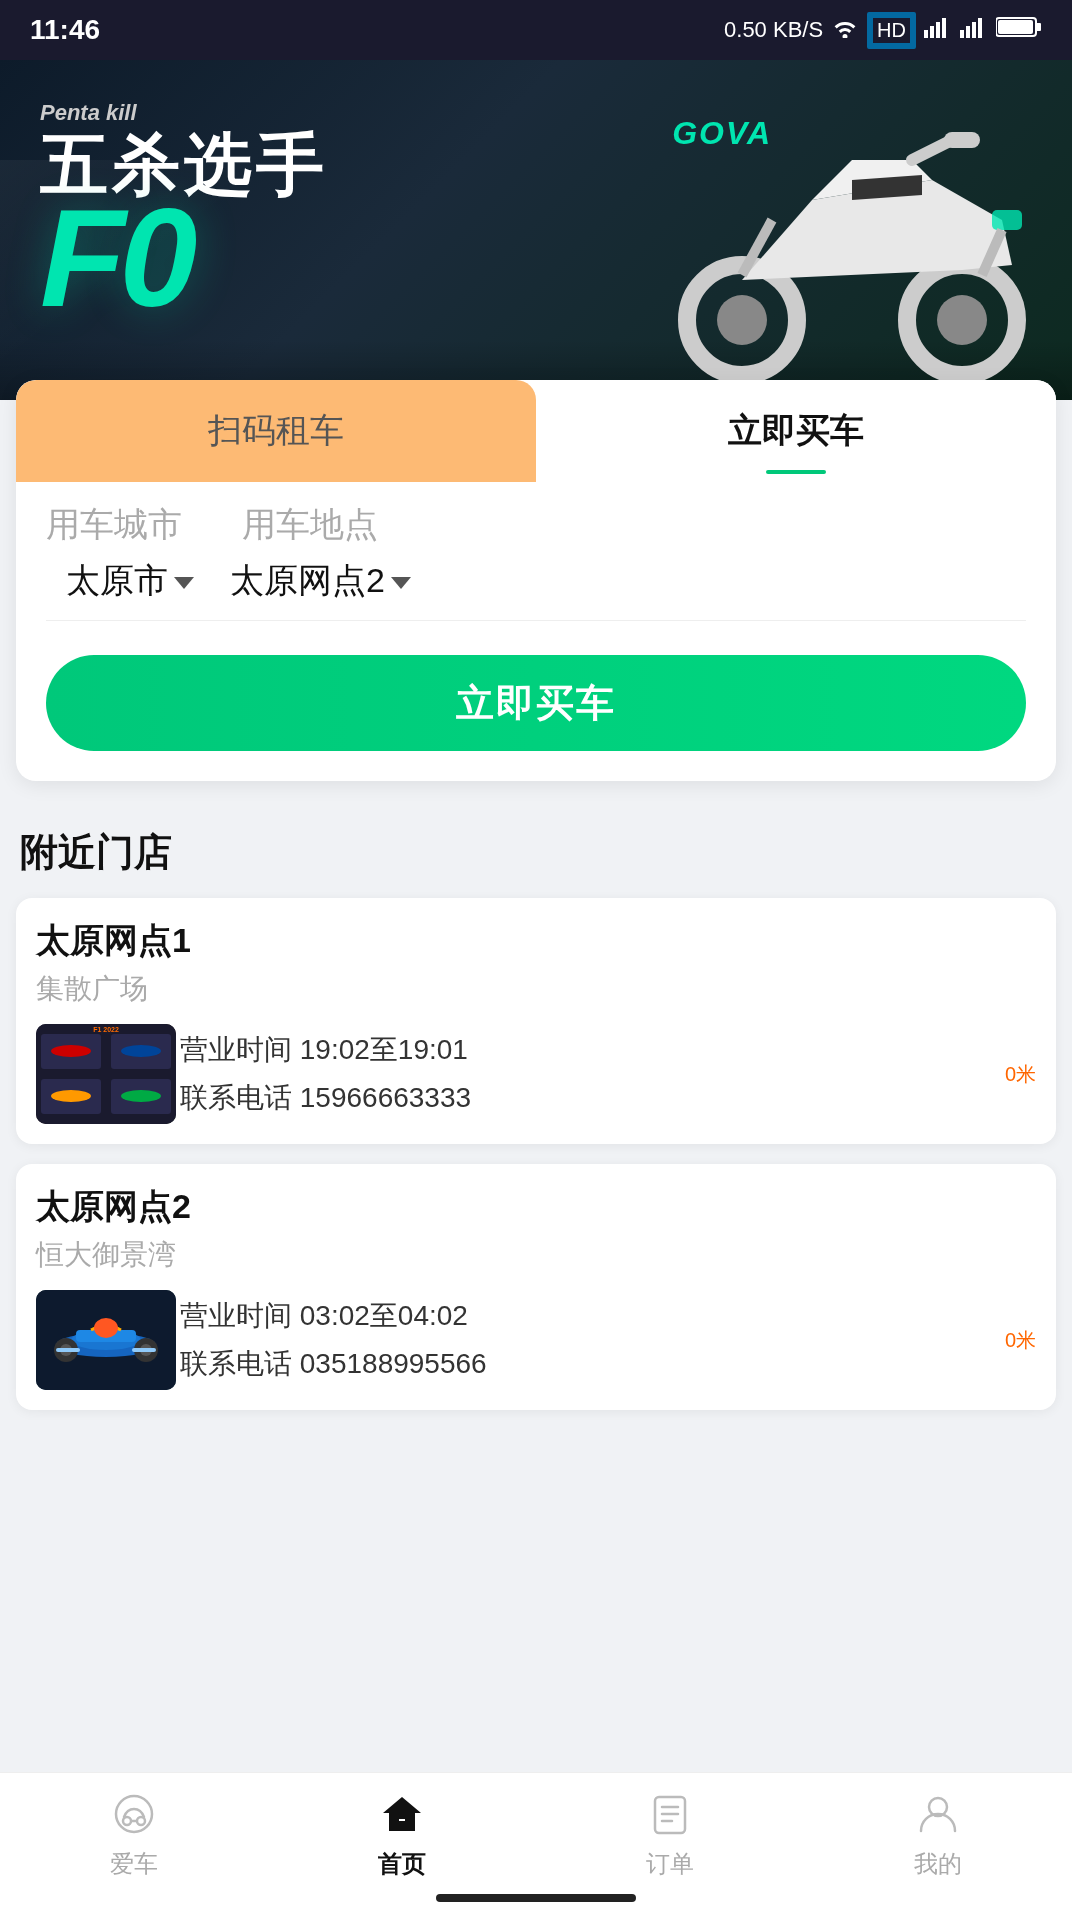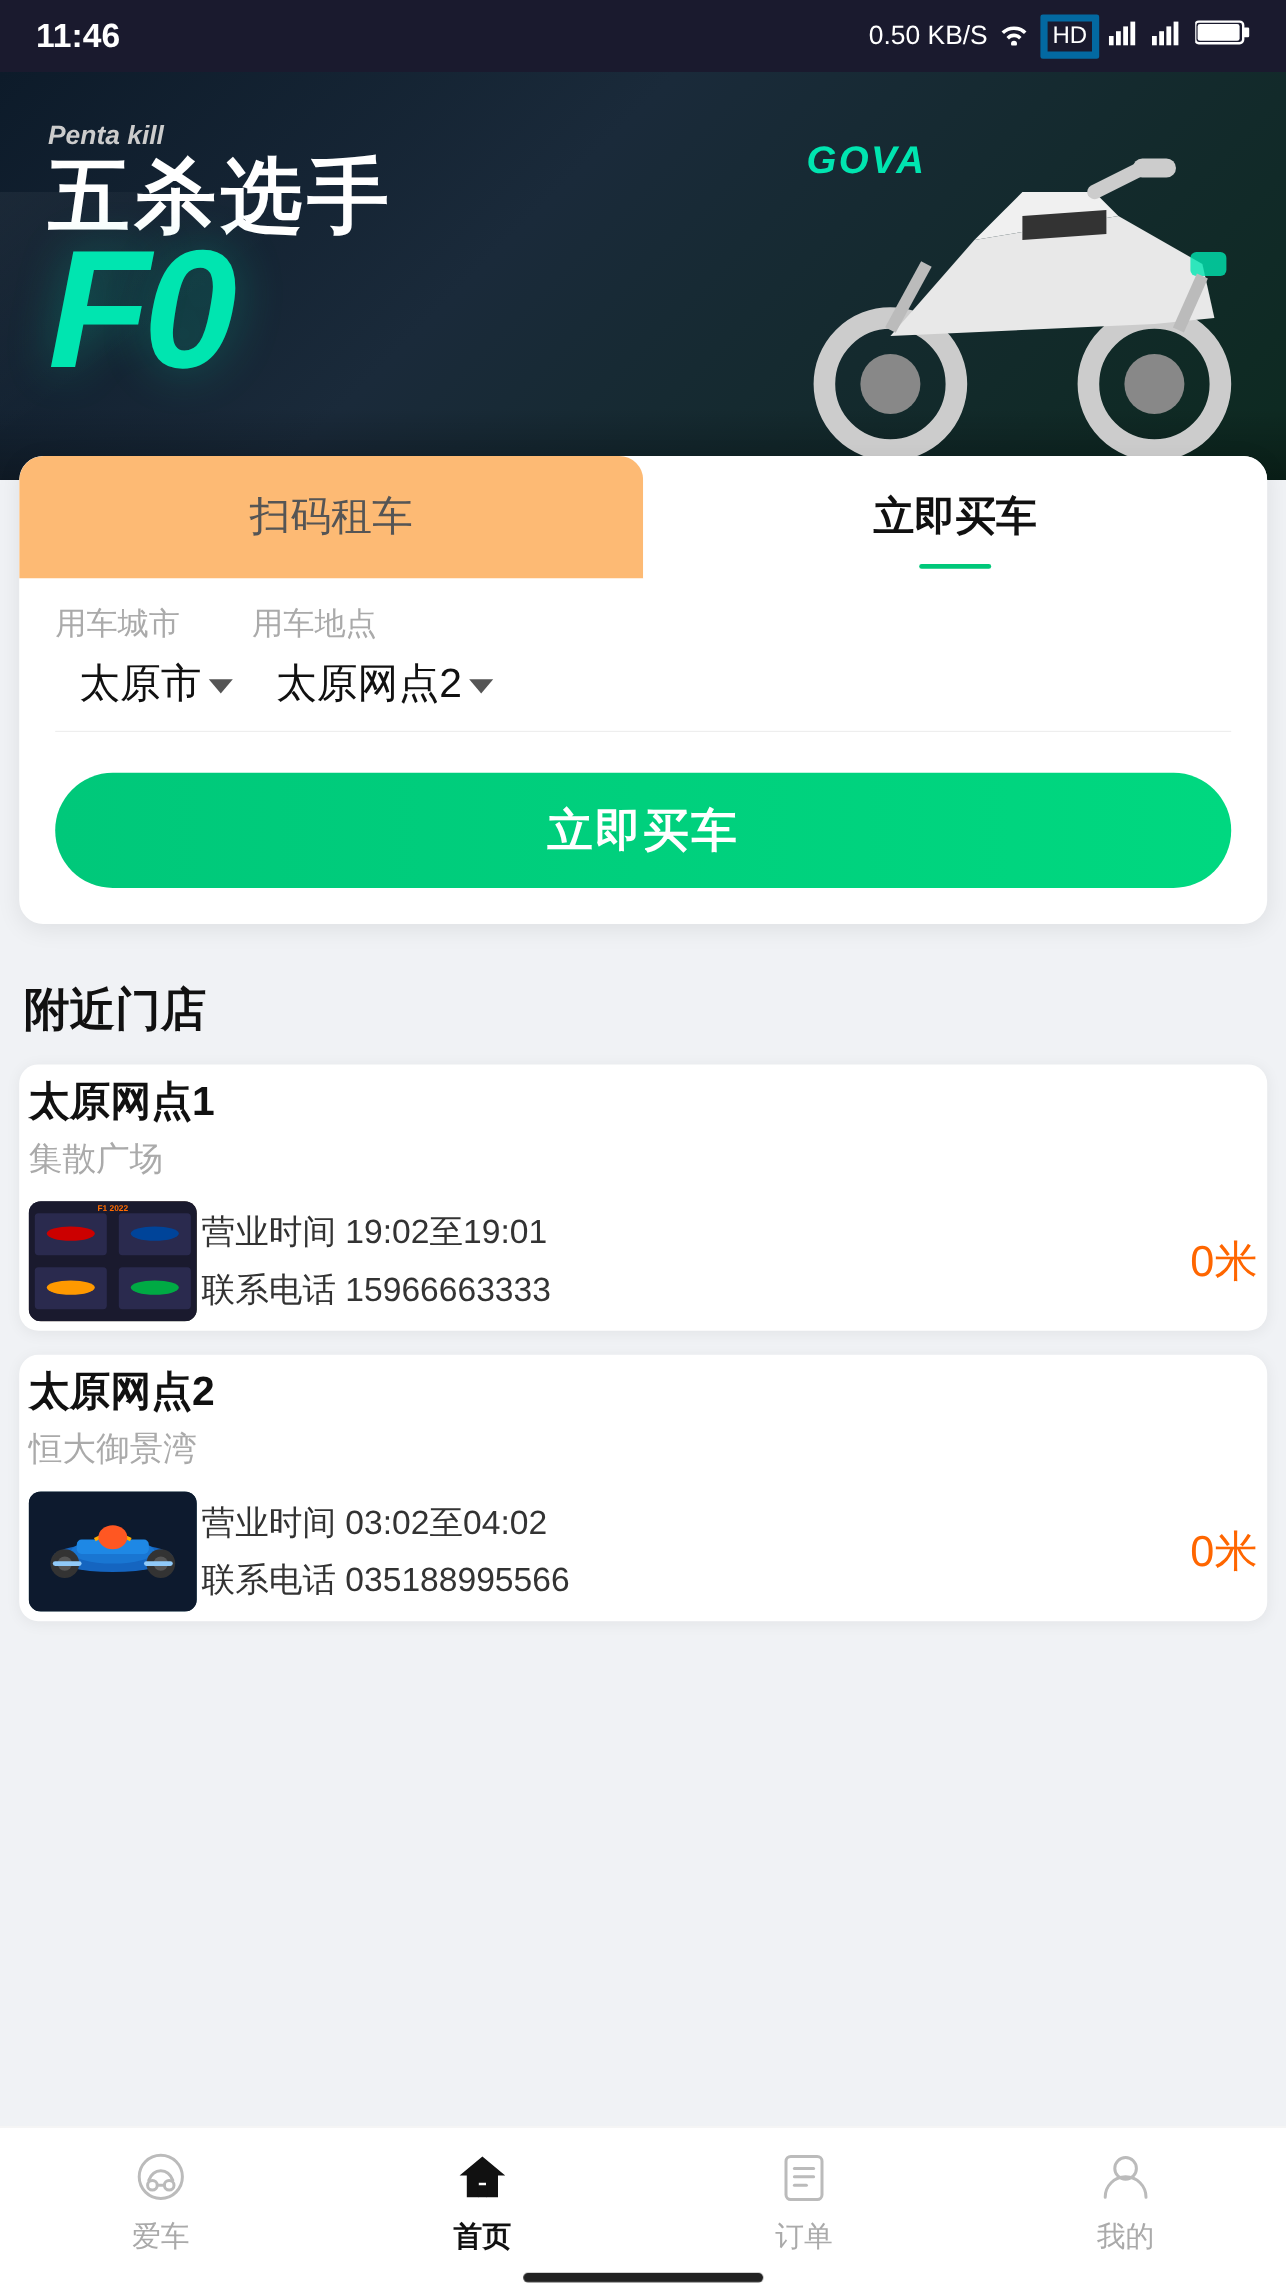--- a/index.html
+++ b/index.html
@@ -119,21 +119,21 @@
     }
 
     
     .selectors {
       padding: 20px 30px 10px 30px;
     }
     .selector-labels {
       display: flex;
       gap: 60px;
       color: #aaa;
-      font-size: 26px;
+      font-size: 34px;
       margin-bottom: 10px;
     }
     .selector-row {
       display: flex;
       align-items: center;
       gap: 16px;
       padding-bottom: 16px;
       border-bottom: 1px solid #eee;
     }
     .selector-item {
@@ -180,21 +180,21 @@
       font-size: 38px;
       font-weight: 700;
       color: #111;
       padding: 16px 4px 20px 4px;
     }
 
     
     .store-card {
       background: white;
       border-radius: 16px;
-      padding: 8px;
+      padding: 20px;
       margin-bottom: 20px;
       box-shadow: 0 2px 12px rgba(0,0,0,0.06);
     }
     .store-name {
       font-size: 34px;
       font-weight: 700;
       color: #111;
       margin-bottom: 6px;
     }
     .store-address {
@@ -224,21 +224,21 @@
     .store-hours {
       font-size: 28px;
       color: #333;
       margin-bottom: 10px;
     }
     .store-phone {
       font-size: 28px;
       color: #333;
     }
     .store-distance {
-      font-size: 36px;
+      font-size: 20px;
       color: #ff6600;
       font-weight: 500;
       white-space: nowrap;
     }
 
     
     .thumb-f1-2022 {
       background: linear-gradient(135deg, #1a1a2e 0%, #2a1a1a 50%, #1a2a1a 100%);
     }
     .thumb-f1-2023 {

